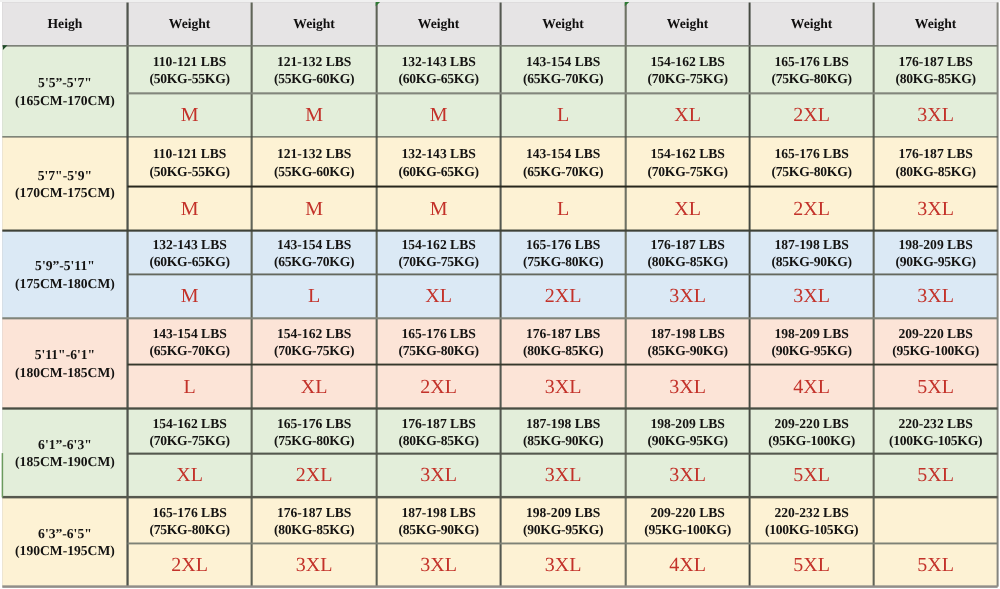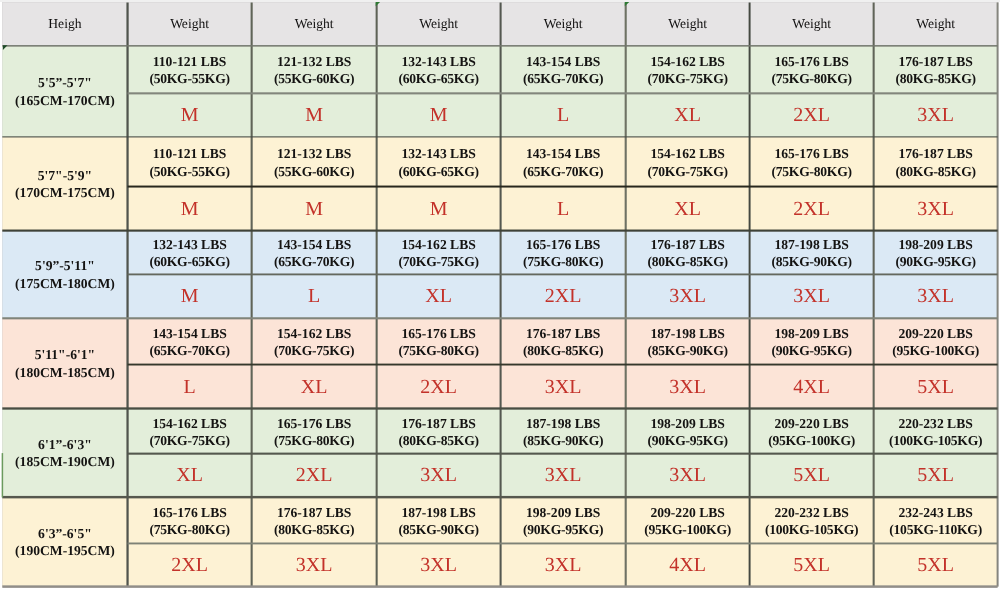--- a/index.html
+++ b/index.html
@@ -4,21 +4,21 @@
 <title>Size Chart</title>
 <style>
   html,body{margin:0;padding:0;background:#ffffff;}
   body{width:1000px;height:589px;overflow:hidden;
        font-family:"Liberation Serif",serif;-webkit-font-smoothing:antialiased;text-rendering:geometricPrecision;}
   #sheet{will-change:transform;}
   #sheet{position:absolute;left:0;top:0;width:1000px;height:589px;background:#ffffff;}
   .cell{position:absolute;box-sizing:border-box;
         display:flex;flex-direction:column;align-items:center;justify-content:center;
         overflow:hidden;}
-  .hdr{font-weight:normal;font-size:13.6px;color:#100f0f;}
+  .hdr{font-weight:bold;font-size:13.6px;color:#100f0f;}
   .lbs{font-weight:bold;font-size:13.6px;color:#141312;line-height:17.1px;white-space:nowrap;padding-top:1.6px;}
   .lbs > div:nth-child(2){letter-spacing:-0.25px;}
   .hgt{font-weight:bold;font-size:13.6px;color:#141312;line-height:17.4px;white-space:nowrap;padding-top:0.6px;}
   .sz{font-size:20px;color:#c3322a;line-height:1;white-space:nowrap;}
   .grid{position:absolute;left:0;top:0;pointer-events:none;}
 </style>
 </head>
 <body>
 
 <div id="sheet">
@@ -253,24 +253,20 @@
       <div>198-209 LBS</div>
       <div>(90KG-95KG)</div>
     </div>
     <div class="cell lbs" style="left: 625.7px; top: 497.15px; width: 123.9px; height: 46.3px;">
       <div>209-220 LBS</div>
       <div>(95KG-100KG)</div>
     </div>
     <div class="cell lbs" style="left: 749.6px; top: 497.15px; width: 124.05px; height: 46.3px;">
       <div>220-232 LBS</div>
       <div>(100KG-105KG)</div>
-    </div>
-    <div class="cell lbs" style="left: 873.65px; top: 497.15px; width: 123.95px; height: 46.3px;">
-      <div>232-243 LBS</div>
-      <div>(105KG-110KG)</div>
     </div>
     <div class="cell sz" style="left: 127.55px; top: 543.45px; width: 124.1px; height: 43.15px;">2XL</div>
     <div class="cell sz" style="left: 251.65px; top: 543.45px; width: 125px; height: 43.15px;">3XL</div>
     <div class="cell sz" style="left: 376.65px; top: 543.45px; width: 123.95px; height: 43.15px;">3XL</div>
     <div class="cell sz" style="left: 500.6px; top: 543.45px; width: 125.1px; height: 43.15px;">3XL</div>
     <div class="cell sz" style="left: 625.7px; top: 543.45px; width: 123.9px; height: 43.15px;">4XL</div>
     <div class="cell sz" style="left: 749.6px; top: 543.45px; width: 124.05px; height: 43.15px;">5XL</div>
     <div class="cell sz" style="left: 873.65px; top: 543.45px; width: 123.95px; height: 43.15px;">5XL</div>
     <svg width="1000" height="589" class="grid">
       <rect x="2.125" y="2.3" width="0.35" height="584.3000000000001" fill="#cfcfcf"></rect>

